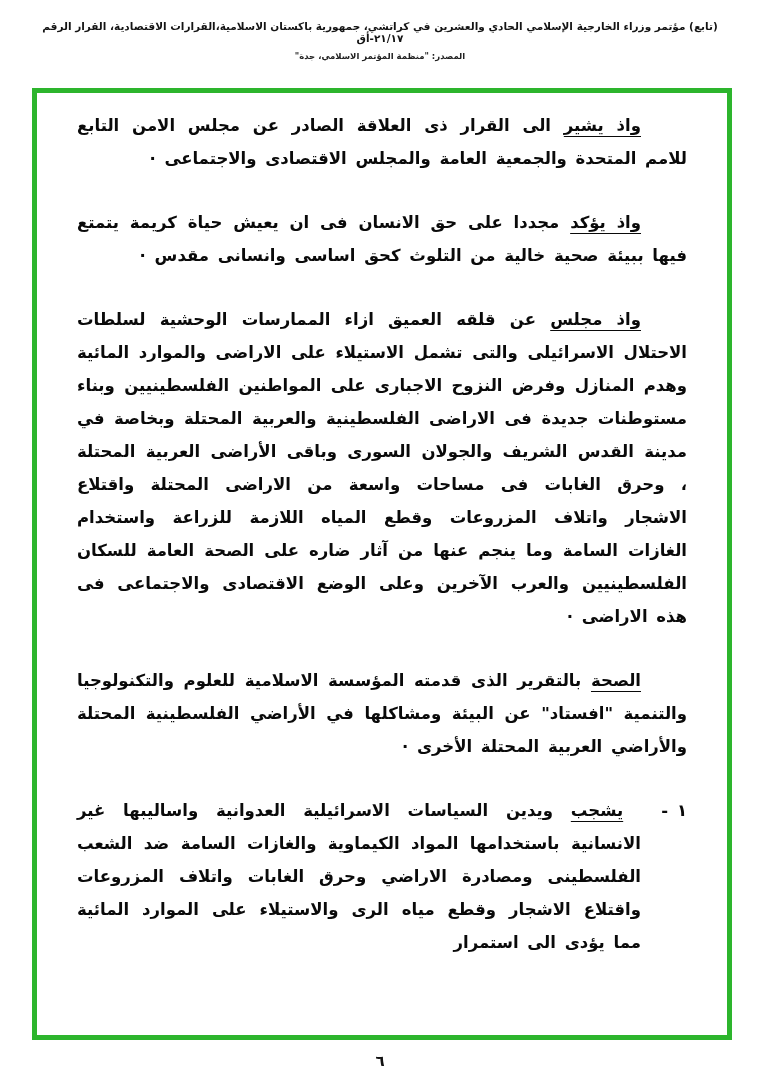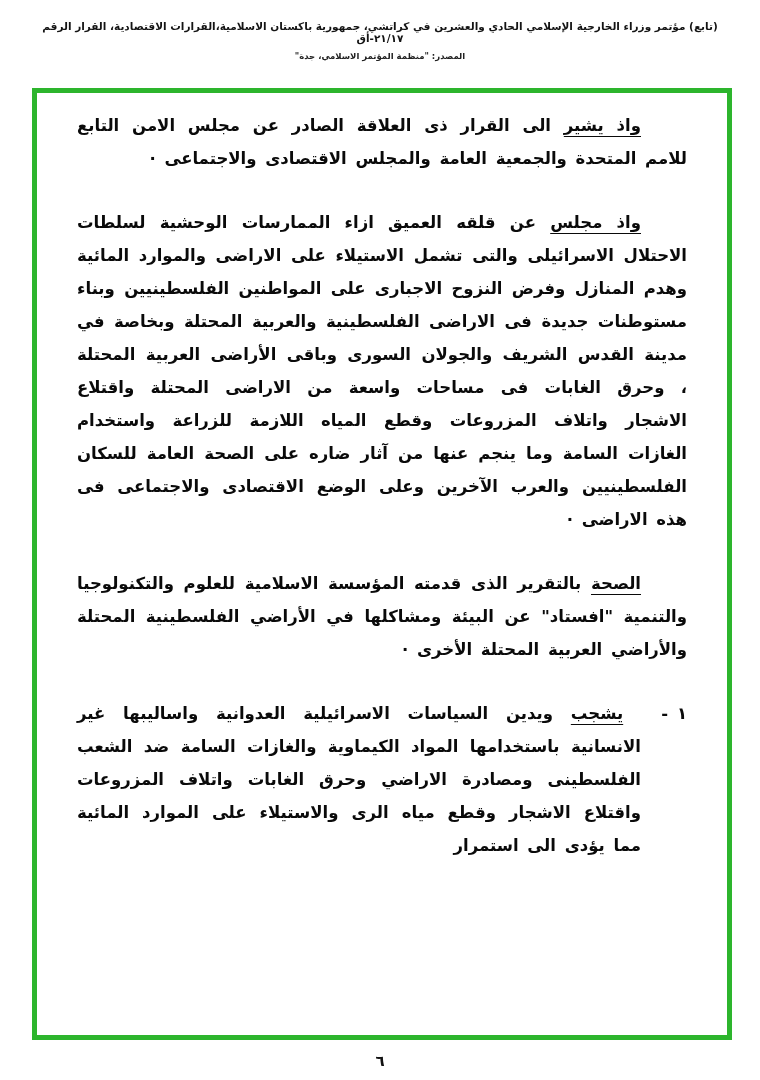--- a/index.html
+++ b/index.html
@@ -91,20 +91,24 @@
 </div>
 
 <div class="document-frame">
   <div class="document-body">
 
     <p class="para">
       <span class="lead">واذ يشير</span>
       <span>الى القرار ذى العلاقة الصادر عن مجلس الامن التابع للامم المتحدة والجمعية العامة والمجلس الاقتصادى والاجتماعى ·</span>
     </p>
 
+    <p class="para">
+      <span class="lead">واذ يؤكد</span>
+      <span>مجددا على حق الانسان فى ان يعيش حياة كريمة يتمتع فيها ببيئة صحية خالية من التلوث كحق اساسى وانسانى مقدس ·</span>
+    </p>
 
     <p class="para">
       <span class="lead">واذ مجلس</span>
       <span>عن قلقه العميق ازاء الممارسات الوحشية لسلطات الاحتلال الاسرائيلى والتى تشمل الاستيلاء على الاراضى والموارد المائية وهدم المنازل وفرض النزوح الاجبارى على المواطنين الفلسطينيين وبناء مستوطنات جديدة فى الاراضى الفلسطينية والعربية المحتلة وبخاصة في مدينة القدس الشريف والجولان السورى وباقى الأراضى العربية المحتلة ، وحرق الغابات فى مساحات واسعة من الاراضى المحتلة واقتلاع الاشجار واتلاف المزروعات وقطع المياه اللازمة للزراعة واستخدام الغازات السامة وما ينجم عنها من آثار ضاره على الصحة العامة للسكان الفلسطينيين والعرب الآخرين وعلى الوضع الاقتصادى والاجتماعى فى هذه الاراضى ·</span>
     </p>
 
     <p class="para">
       <span class="lead">الصحة</span>
       <span>بالتقرير الذى قدمته المؤسسة الاسلامية للعلوم والتكنولوجيا والتنمية "افستاد" عن البيئة ومشاكلها في الأراضي الفلسطينية المحتلة والأراضي العربية المحتلة الأخرى ·</span>
     </p>

